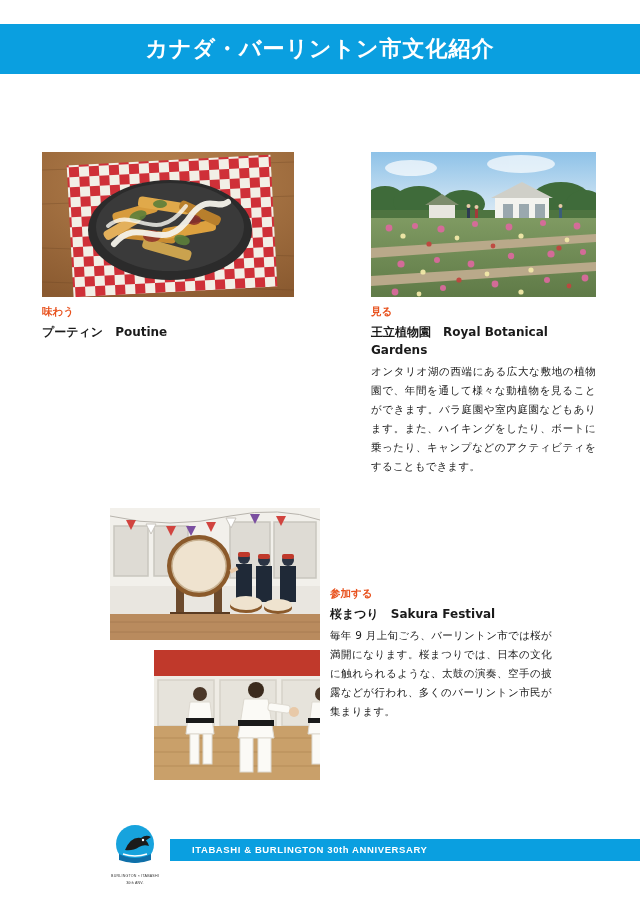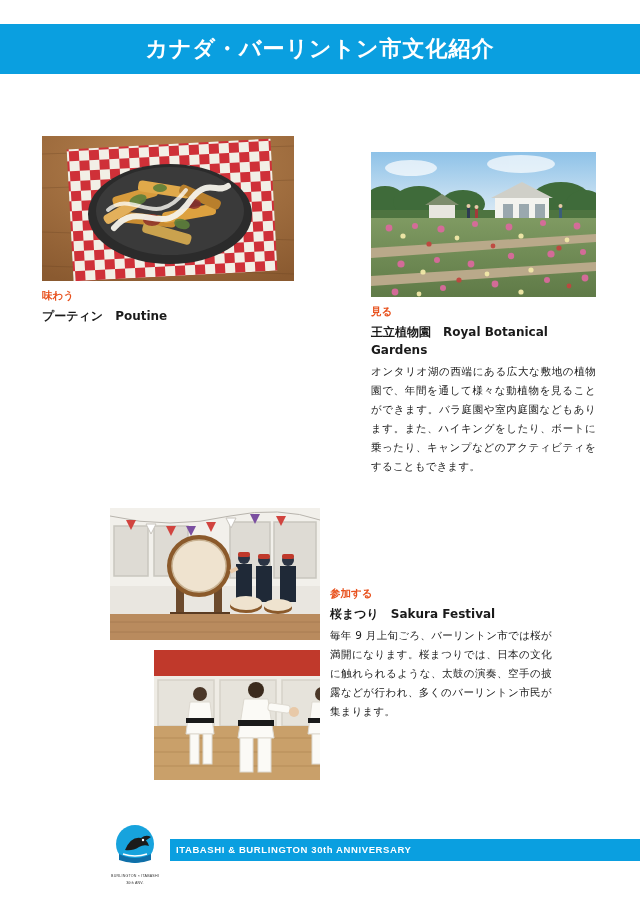--- a/index.html
+++ b/index.html
@@ -71,38 +71,38 @@
     color: #1a1a1a;
     font-size: 10.5px;
     line-height: 1.82;
     margin-top: 3px;
     letter-spacing: 0.2px;
     font-family: "DejaVu Sans", "Liberation Sans", sans-serif;
     text-align: justify;
   }
 
   
-  #block-poutine { top: 136px; left: 42px; width: 252px; }
+  #block-poutine { top: 152px; left: 42px; width: 252px; }
   #block-garden  { top: 152px; left: 371px; width: 225px; }
   #block-sakura-photos { top: 508px; left: 110px; width: 210px; }
   #block-sakura-text   { top: 578px; left: 330px; width: 222px; }
 
   
   .footer-bar {
     position: absolute;
     top: 839px;
     left: 170px;
     width: 470px;
     height: 22px;
     background: #0a9fe0;
   }
   .footer-text {
     position: absolute;
     top: 839px;
-    left: 176px;
+    left: 192px;
     height: 38px;
     line-height: 22px;
     color: #ffffff;
     font-size: 9.5px;
     font-weight: bold;
     letter-spacing: 0.6px;
     font-family: "Liberation Sans", sans-serif;
   }
   .footer-logo {
     position: absolute;

